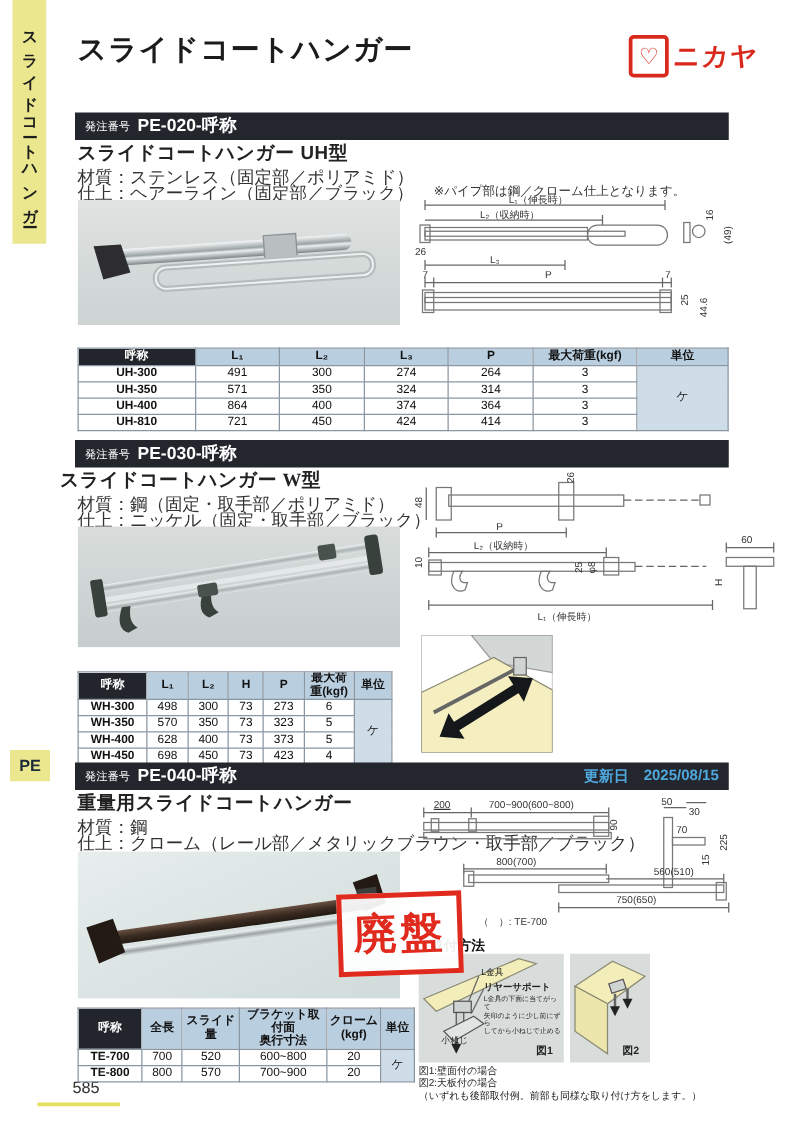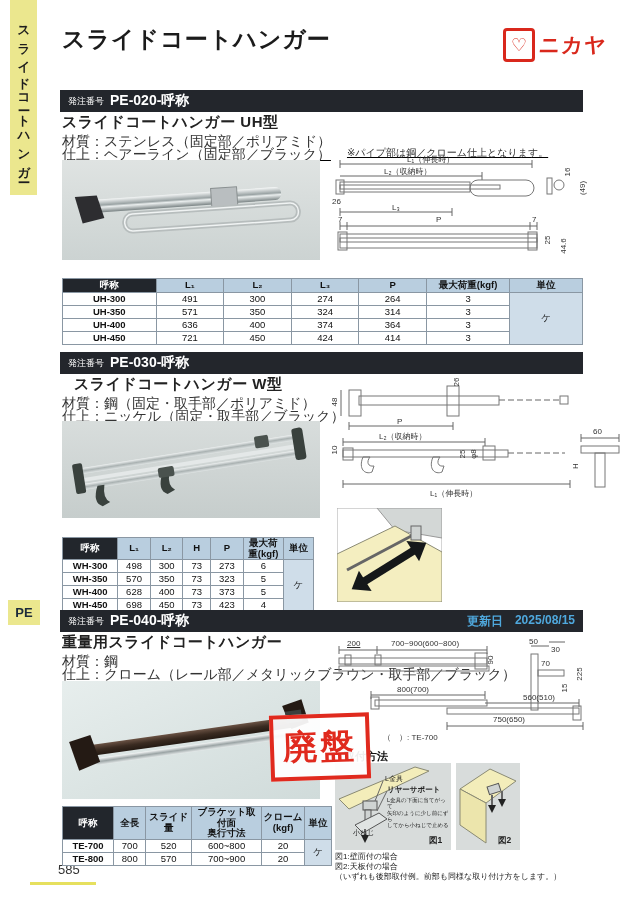--- a/index.html
+++ b/index.html
@@ -18,21 +18,21 @@
   .logo-box{width:26px;height:28px;border:3px solid #d9281c;border-radius:4px;display:flex;align-items:center;justify-content:center;color:#d9281c;font-size:18px;line-height:1;}
   .logo-text{margin-left:4px;font-size:21px;font-weight:bold;color:#d9281c;transform:skewX(-6deg);letter-spacing:1px;}
   
   .bar{left:60px;width:523px;height:22px;background:#23262c;color:#fff;display:flex;align-items:center;}
   .bar-lbl{font-size:9px;margin-left:8px;}
   .bar-code{font-size:14px;font-weight:bold;margin-left:6px;}
   .bar-upd{margin-left:auto;margin-right:8px;font-size:12px;font-weight:bold;color:#4fa8dd;display:flex;gap:12px;}
   .sec-title{font-size:15px;font-weight:bold;color:#222;letter-spacing:.5px;}
   .spec-line{font-size:14px;color:#333;}
   .spec-note{font-size:10px;color:#333;margin-left:16px;}
-  .fin-row{display:flex;text-decoration:underline;}
+  .fin-row{display:flex;}
   
   table.spec{border-collapse:collapse;table-layout:fixed;width:100%;font-size:9.5px;color:#111;}
   .spec th,.spec td{border:1px solid #8a97a3;text-align:center;padding:0 1px;line-height:1.12;white-space:pre-line;overflow:hidden;}
   .spec th{background:#b9cedf;font-weight:bold;height:13px;font-size:9.5px;margin-left:30px;}
   .spec th.th-name{background:#22262c;color:#fff;}
   .spec td{background:#fff;height:12px;}
   .spec td:first-child{font-weight:bold;}
   .spec td.unit-cell{background:#cfdde9;font-weight:normal;}
   
   .photo{overflow:hidden;}
@@ -178,43 +178,43 @@
           <tr>
             <td>UH-350</td>
             <td>571</td>
             <td>350</td>
             <td>324</td>
             <td>314</td>
             <td>3</td>
           </tr>
           <tr>
             <td>UH-400</td>
-            <td>636</td>
+            <td>864</td>
             <td>400</td>
             <td>374</td>
             <td>364</td>
             <td>3</td>
           </tr>
           <tr>
-            <td>UH-450</td>
+            <td>UH-810</td>
             <td>721</td>
             <td>450</td>
             <td>424</td>
             <td>414</td>
             <td>3</td>
           </tr>
         </tbody>
       </table>
   </div>
 
   <div class="abs bar" style="top:352px;">
     <span class="bar-lbl">発注番号</span>
     <span class="bar-code">PE-030-呼称</span>
   </div>
-  <div class="abs sec-title" style="left:74px;top:375px;">スライドコートハンガー W型</div>
+  <div class="abs sec-title" style="left:48px;top:375px;font-family:Liberation Serif, serif;">スライドコートハンガー W型</div>
   <div class="abs spec-line" style="left:62px;top:395px;">材質：鋼（固定・取手部／ポリアミド）</div>
   <div class="abs spec-line" style="left:62px;top:408px;">仕上：ニッケル（固定・取手部／ブラック）</div>
 
   <div class="abs photo" style="left:62px;top:421px;width:258px;height:97px;">
     <svg width="258" height="97">
       <defs>
         <linearGradient id="bg2" x1="0" y1="0" x2="0" y2="1">
             <stop offset="0" stop-color="#d8dddc"></stop>
             <stop offset="1" stop-color="#c6cdcc"></stop>
           </linearGradient>

